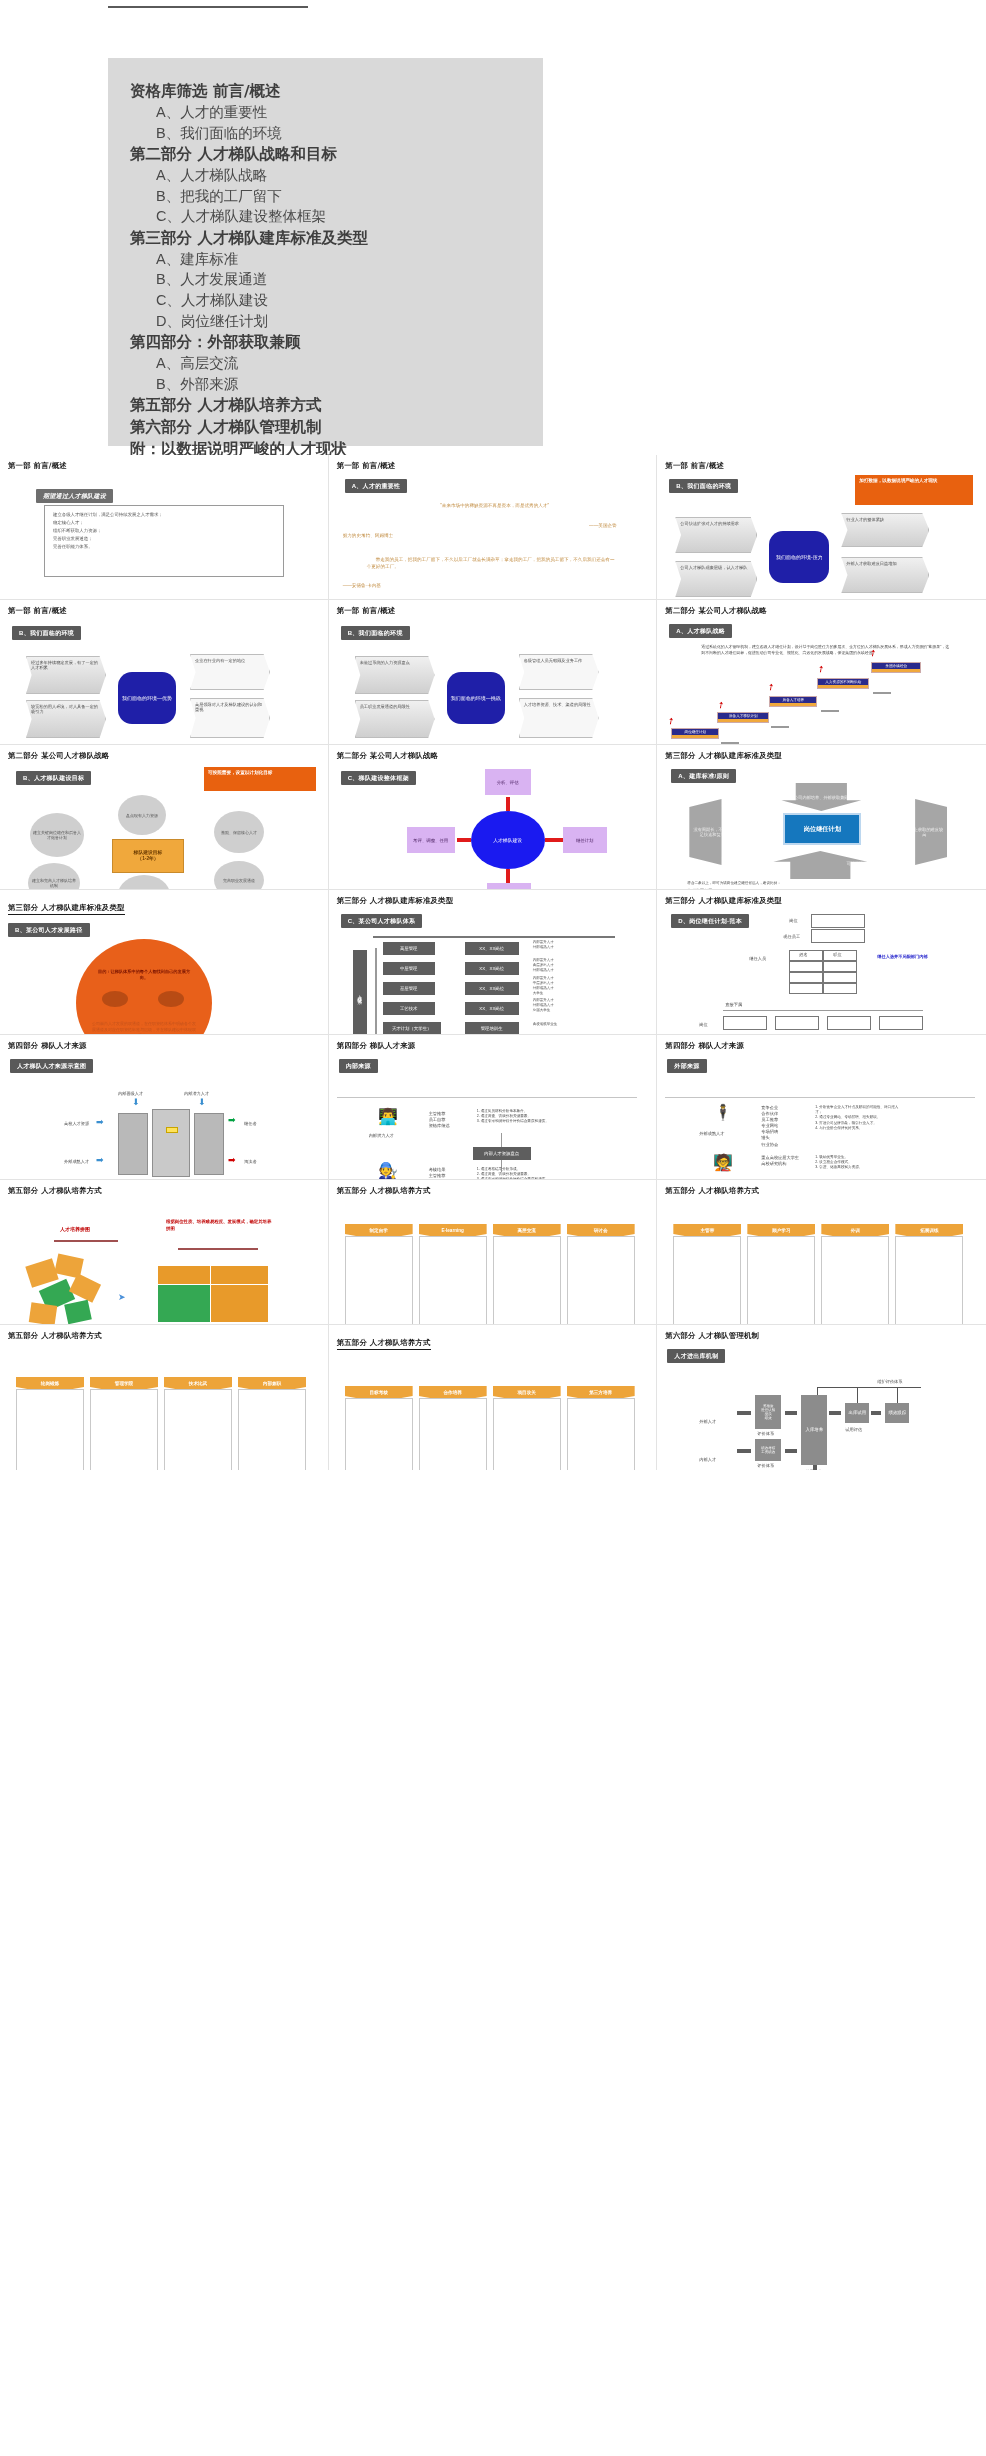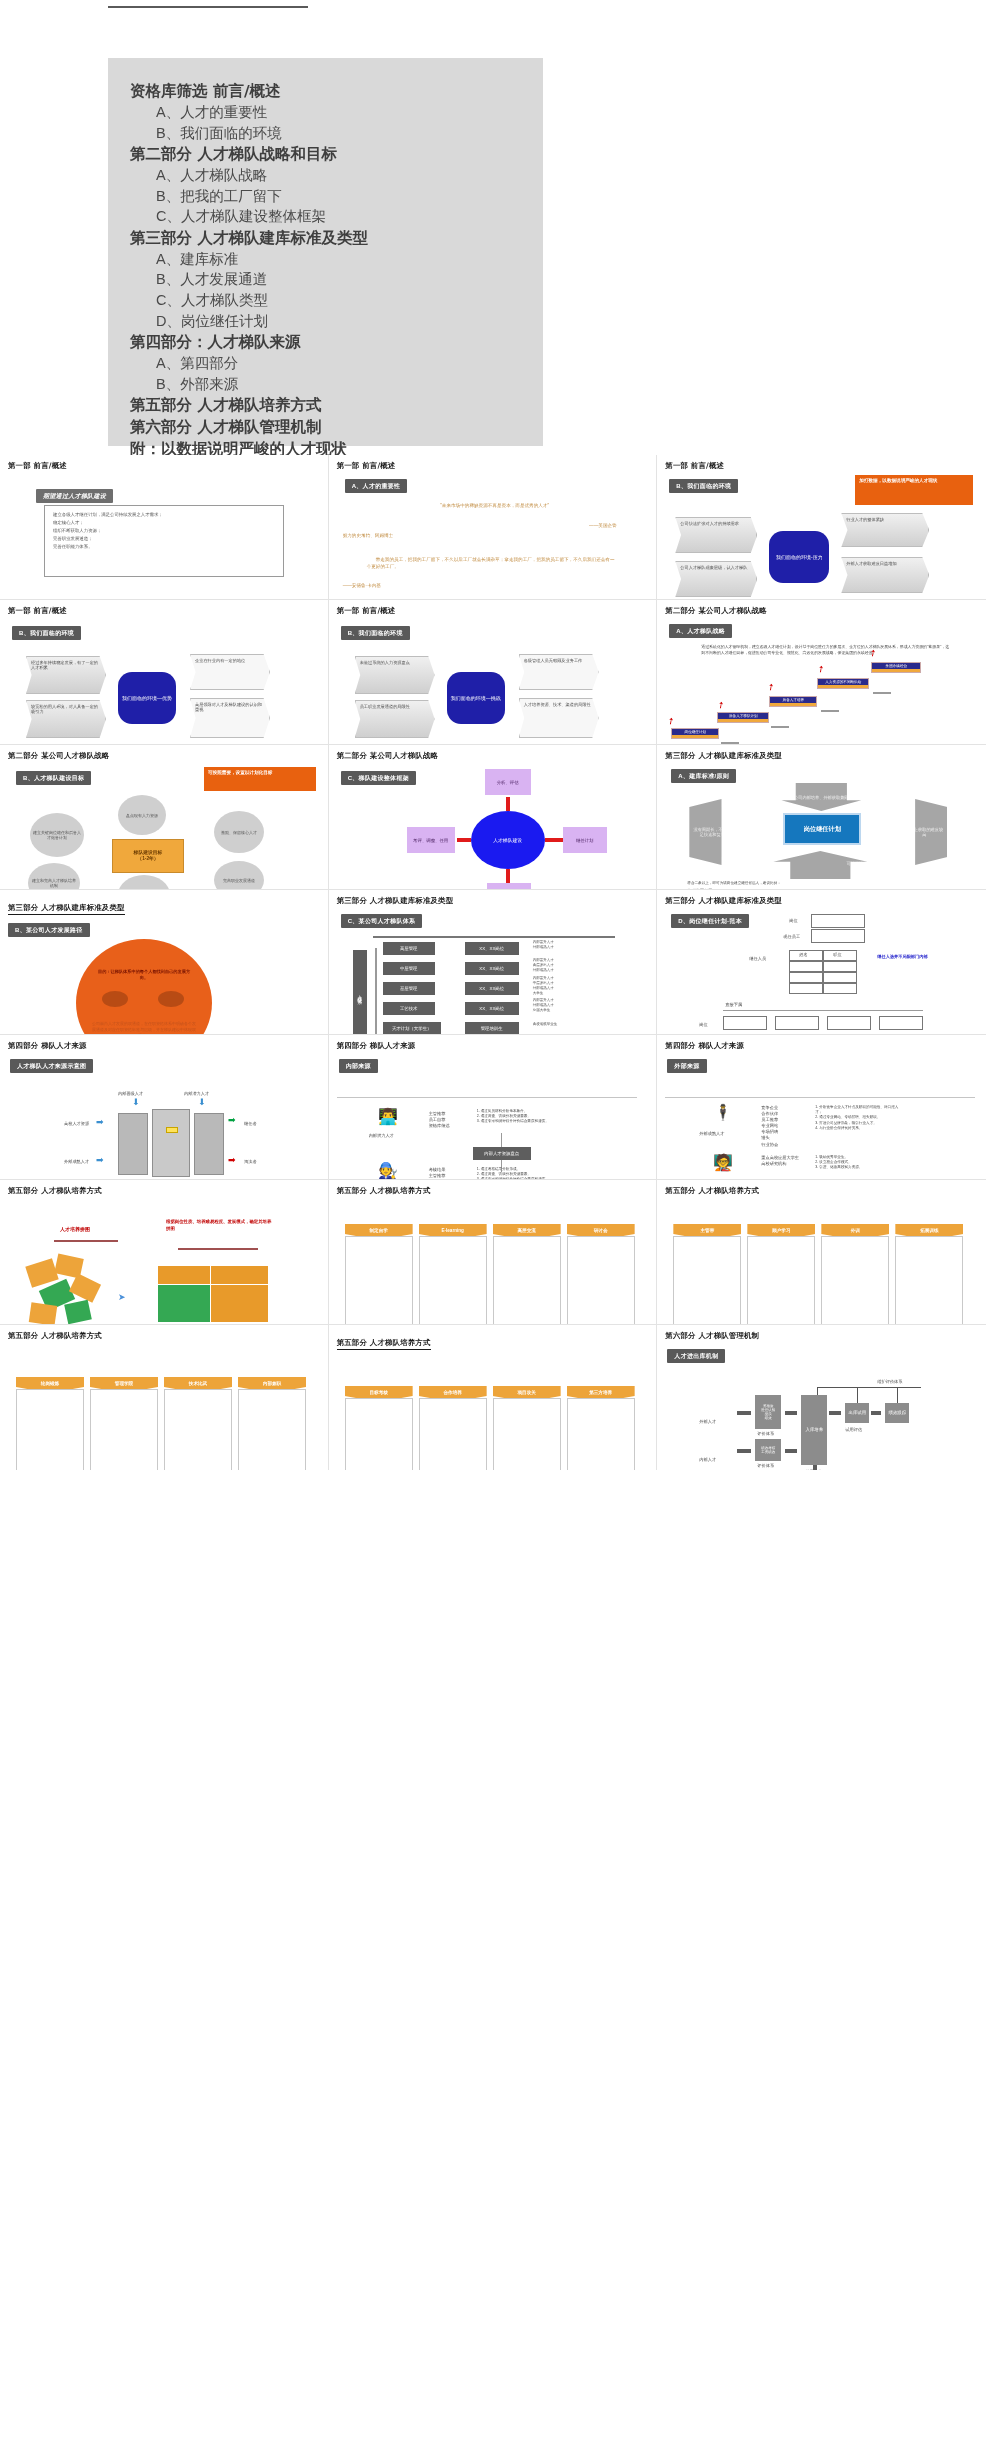--- a/index.html
+++ b/index.html
@@ -282,24 +282,24 @@
       <div class="toc-line lvl1">资格库筛选  前言/概述</div>
       <div class="toc-line lvl2">A、人才的重要性</div>
       <div class="toc-line lvl2">B、我们面临的环境</div>
       <div class="toc-line lvl1">第二部分    人才梯队战略和目标</div>
       <div class="toc-line lvl2">A、人才梯队战略</div>
       <div class="toc-line lvl2">B、把我的工厂留下</div>
       <div class="toc-line lvl2">C、人才梯队建设整体框架</div>
       <div class="toc-line lvl1">第三部分  人才梯队建库标准及类型</div>
       <div class="toc-line lvl2">A、建库标准</div>
       <div class="toc-line lvl2">B、人才发展通道</div>
-      <div class="toc-line lvl2">C、人才梯队类型</div>
+      <div class="toc-line lvl2">C、人才梯队建设</div>
       <div class="toc-line lvl2">D、岗位继任计划</div>
-      <div class="toc-line lvl1">第四部分：人才梯队来源</div>
-      <div class="toc-line lvl2">A、第四部分</div>
+      <div class="toc-line lvl1">第四部分：外部获取兼顾</div>
+      <div class="toc-line lvl2">A、高层交流</div>
       <div class="toc-line lvl2">B、外部来源</div>
       <div class="toc-line lvl1">第五部分  人才梯队培养方式</div>
       <div class="toc-line lvl1">第六部分  人才梯队管理机制</div>
       <div class="toc-line lvl1">附：以数据说明严峻的人才现状</div>
     </div>
 </div>
 
 <div class="grid">
 
   <div class="cell">

